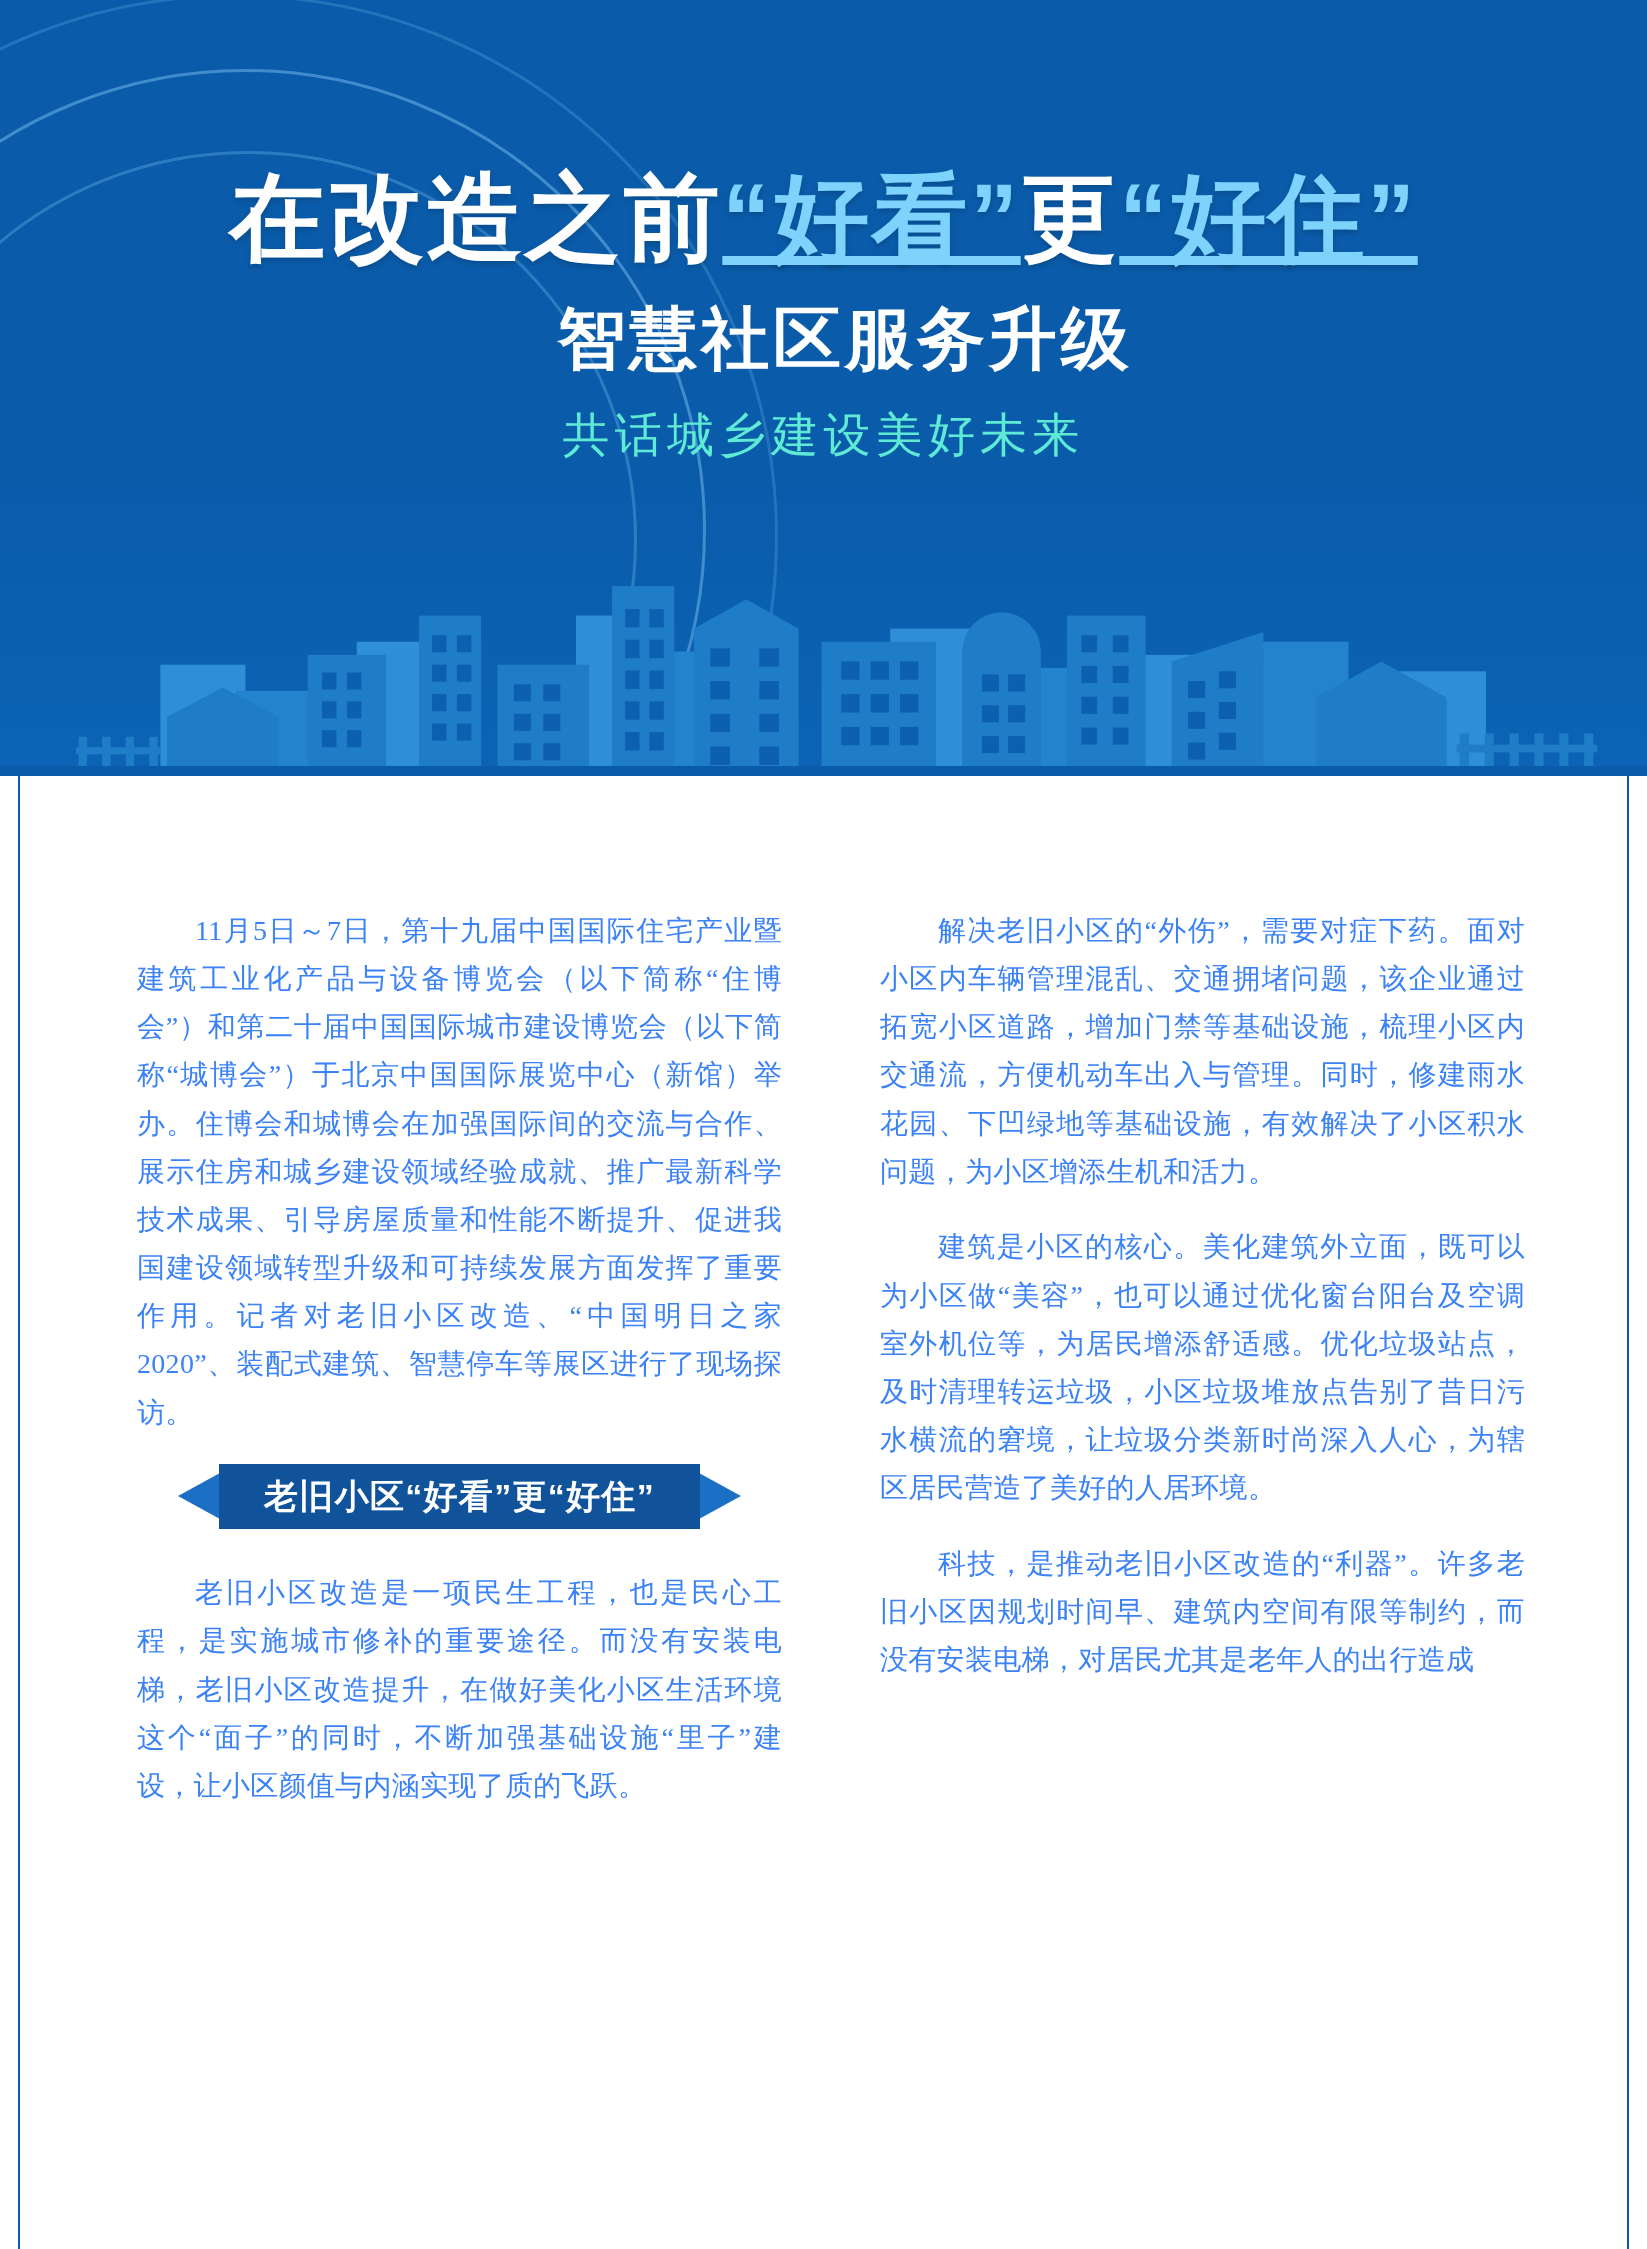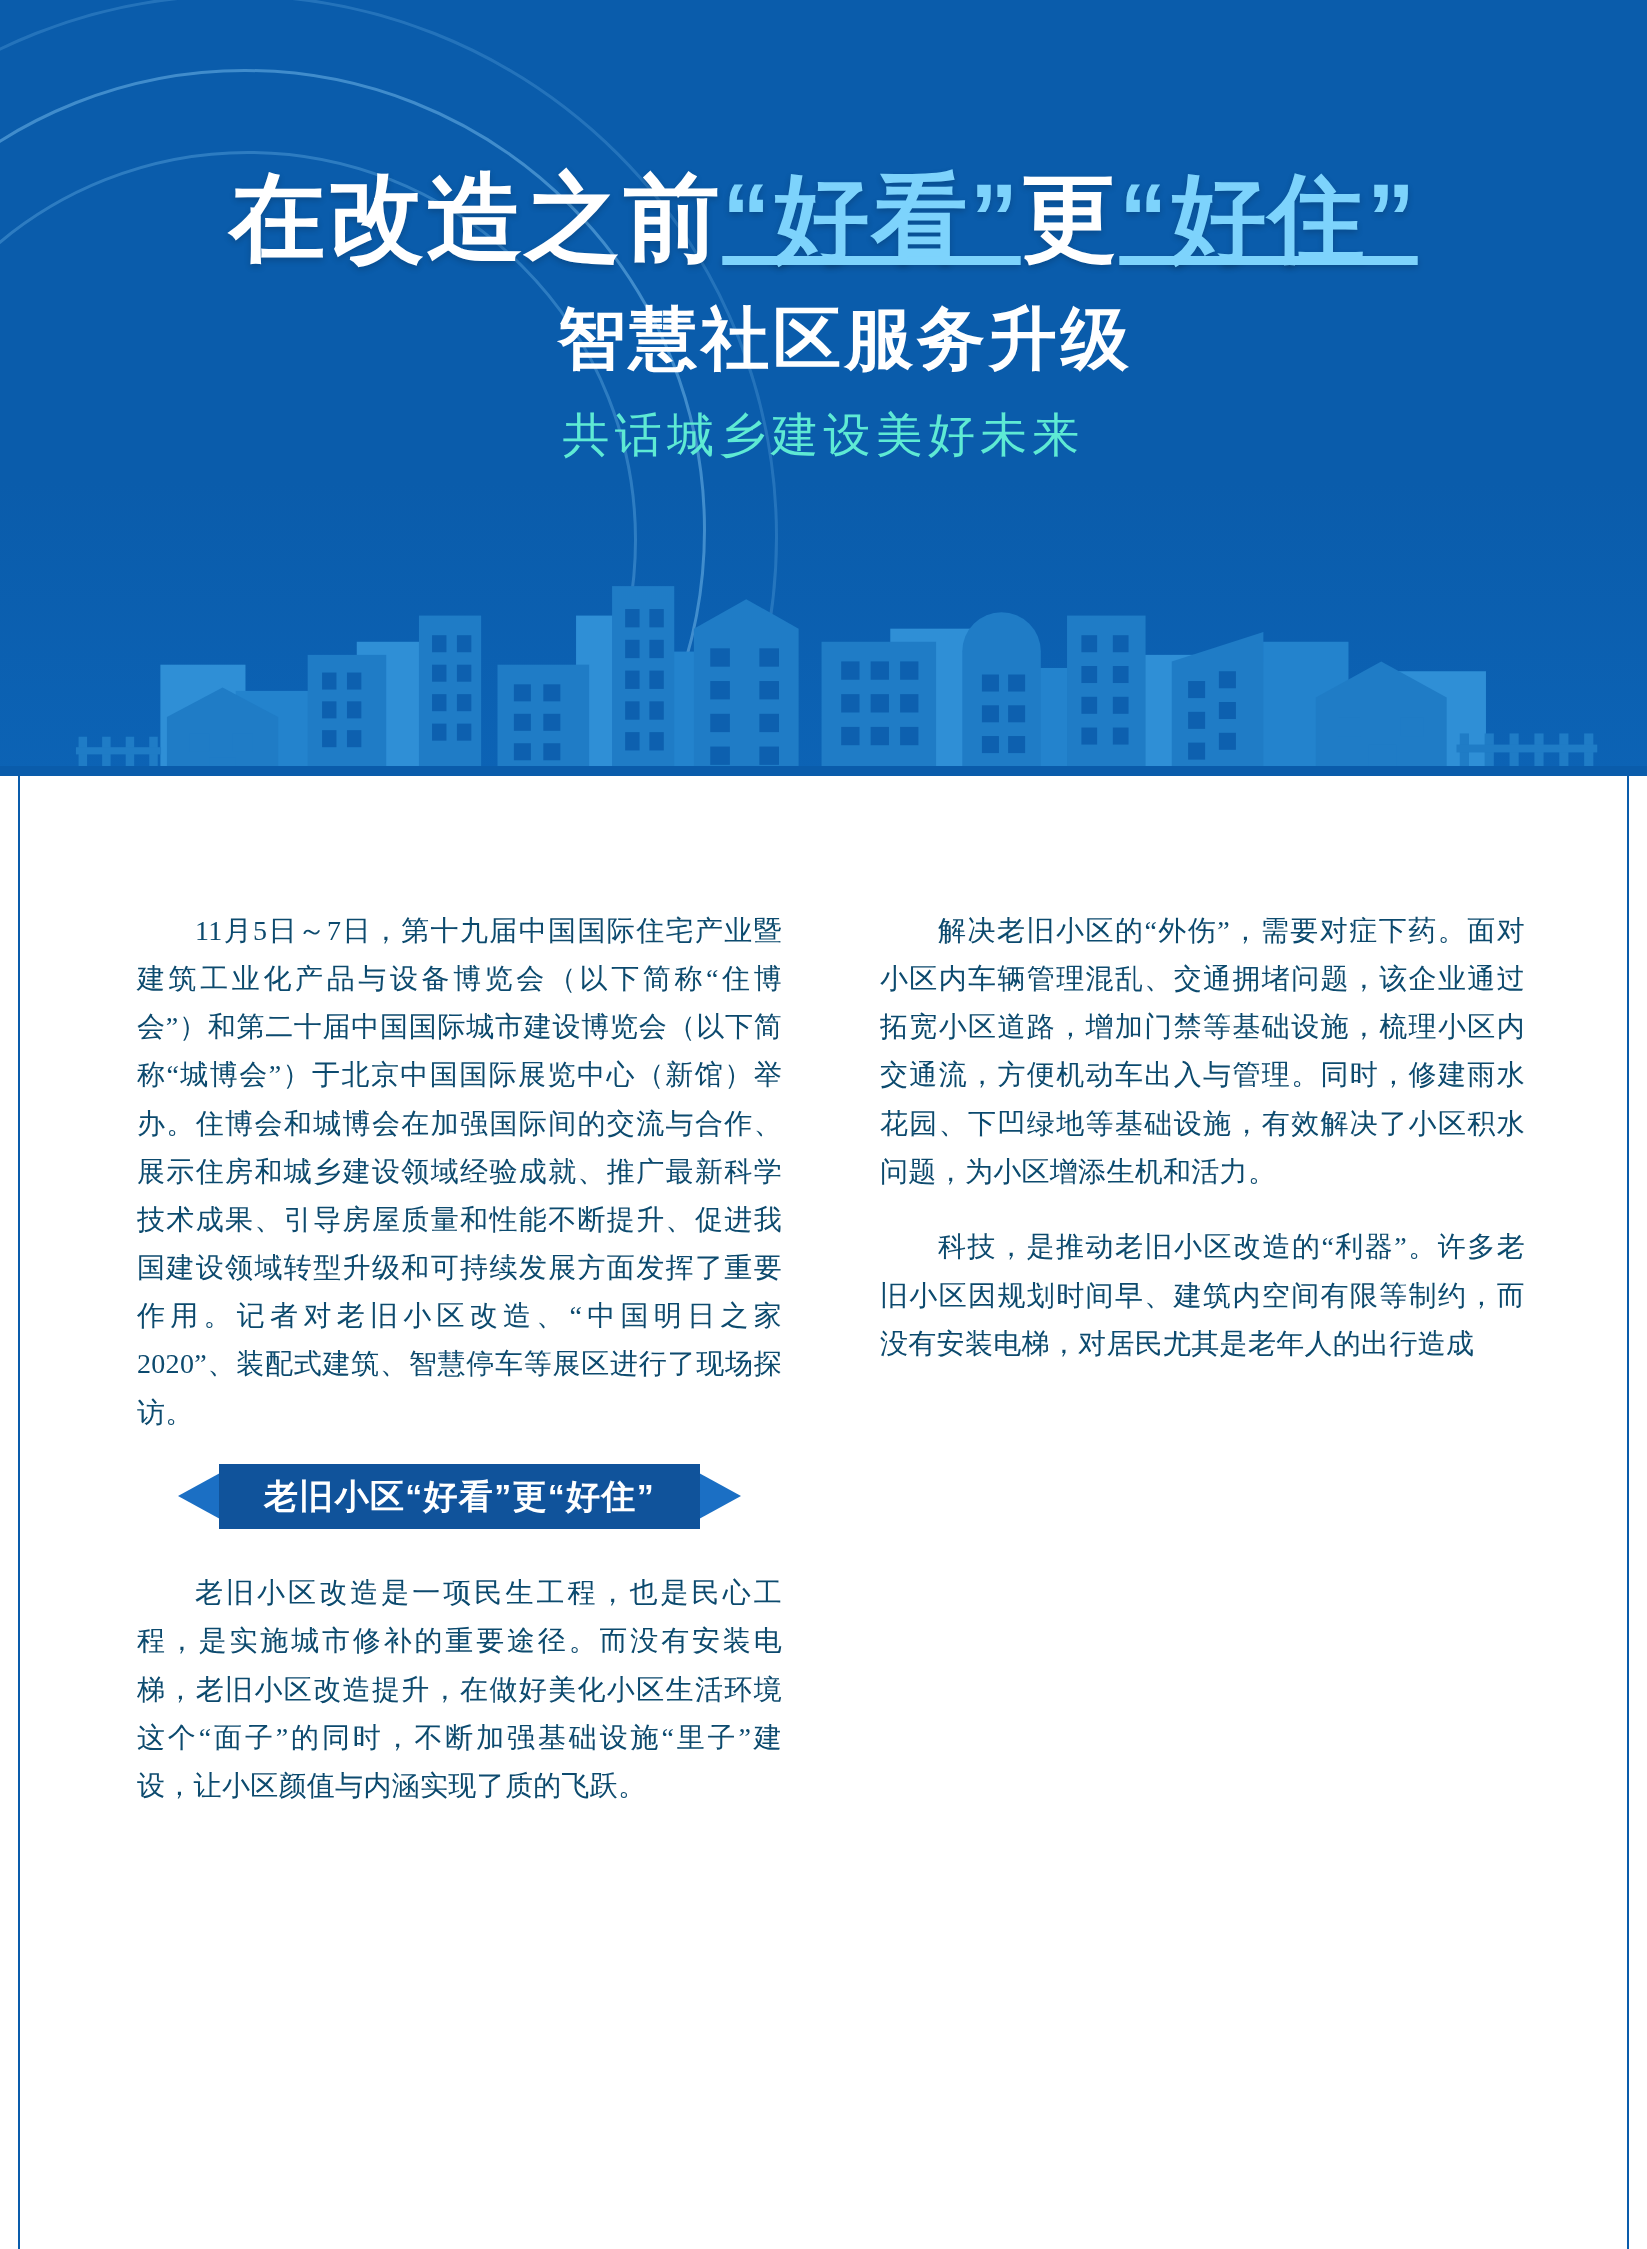--- a/index.html
+++ b/index.html
@@ -130,21 +130,21 @@
     gap: 98px;
   }
   .col {
     width: 645px;
   }
   p.para {
     margin: 0 0 27.5px 0;
     font-family: "Liberation Serif", serif;
     font-size: 28px;
     line-height: 1.72;
-    color: #0c4a6e;
+    color: #3b82f6;
     text-align: justify;
     text-indent: 58px;
     letter-spacing: 0.3px;
   }
 
   
   .ribbon {
     position: relative;
     width: 645px;
     height: 71px;
@@ -364,18 +364,19 @@
         <div class="ribbon-body">
           <span class="rb-text">老旧小区“好看”更“好住”</span>
         </div>
       </div>
 
       <p class="para">老旧小区改造是一项民生工程，也是民心工程，是实施城市修补的重要途径。而没有安装电梯，老旧小区改造提升，在做好美化小区生活环境这个“面子”的同时，不断加强基础设施“里子”建设，让小区颜值与内涵实现了质的飞跃。</p>
     </div>
 
     <div class="col">
       <p class="para">解决老旧小区的“外伤”，需要对症下药。面对小区内车辆管理混乱、交通拥堵问题，该企业通过拓宽小区道路，增加门禁等基础设施，梳理小区内交通流，方便机动车出入与管理。同时，修建雨水花园、下凹绿地等基础设施，有效解决了小区积水问题，为小区增添生机和活力。</p>
+      <p class="para">建筑是小区的核心。美化建筑外立面，既可以为小区做“美容”，也可以通过优化窗台阳台及空调室外机位等，为居民增添舒适感。优化垃圾站点，及时清理转运垃圾，小区垃圾堆放点告别了昔日污水横流的窘境，让垃圾分类新时尚深入人心，为辖区居民营造了美好的人居环境。</p>
       <p class="para">科技，是推动老旧小区改造的“利器”。许多老旧小区因规划时间早、建筑内空间有限等制约，而没有安装电梯，对居民尤其是老年人的出行造成</p>
     </div>
 
   </div>
 </div>
 
 
 </body></html>

